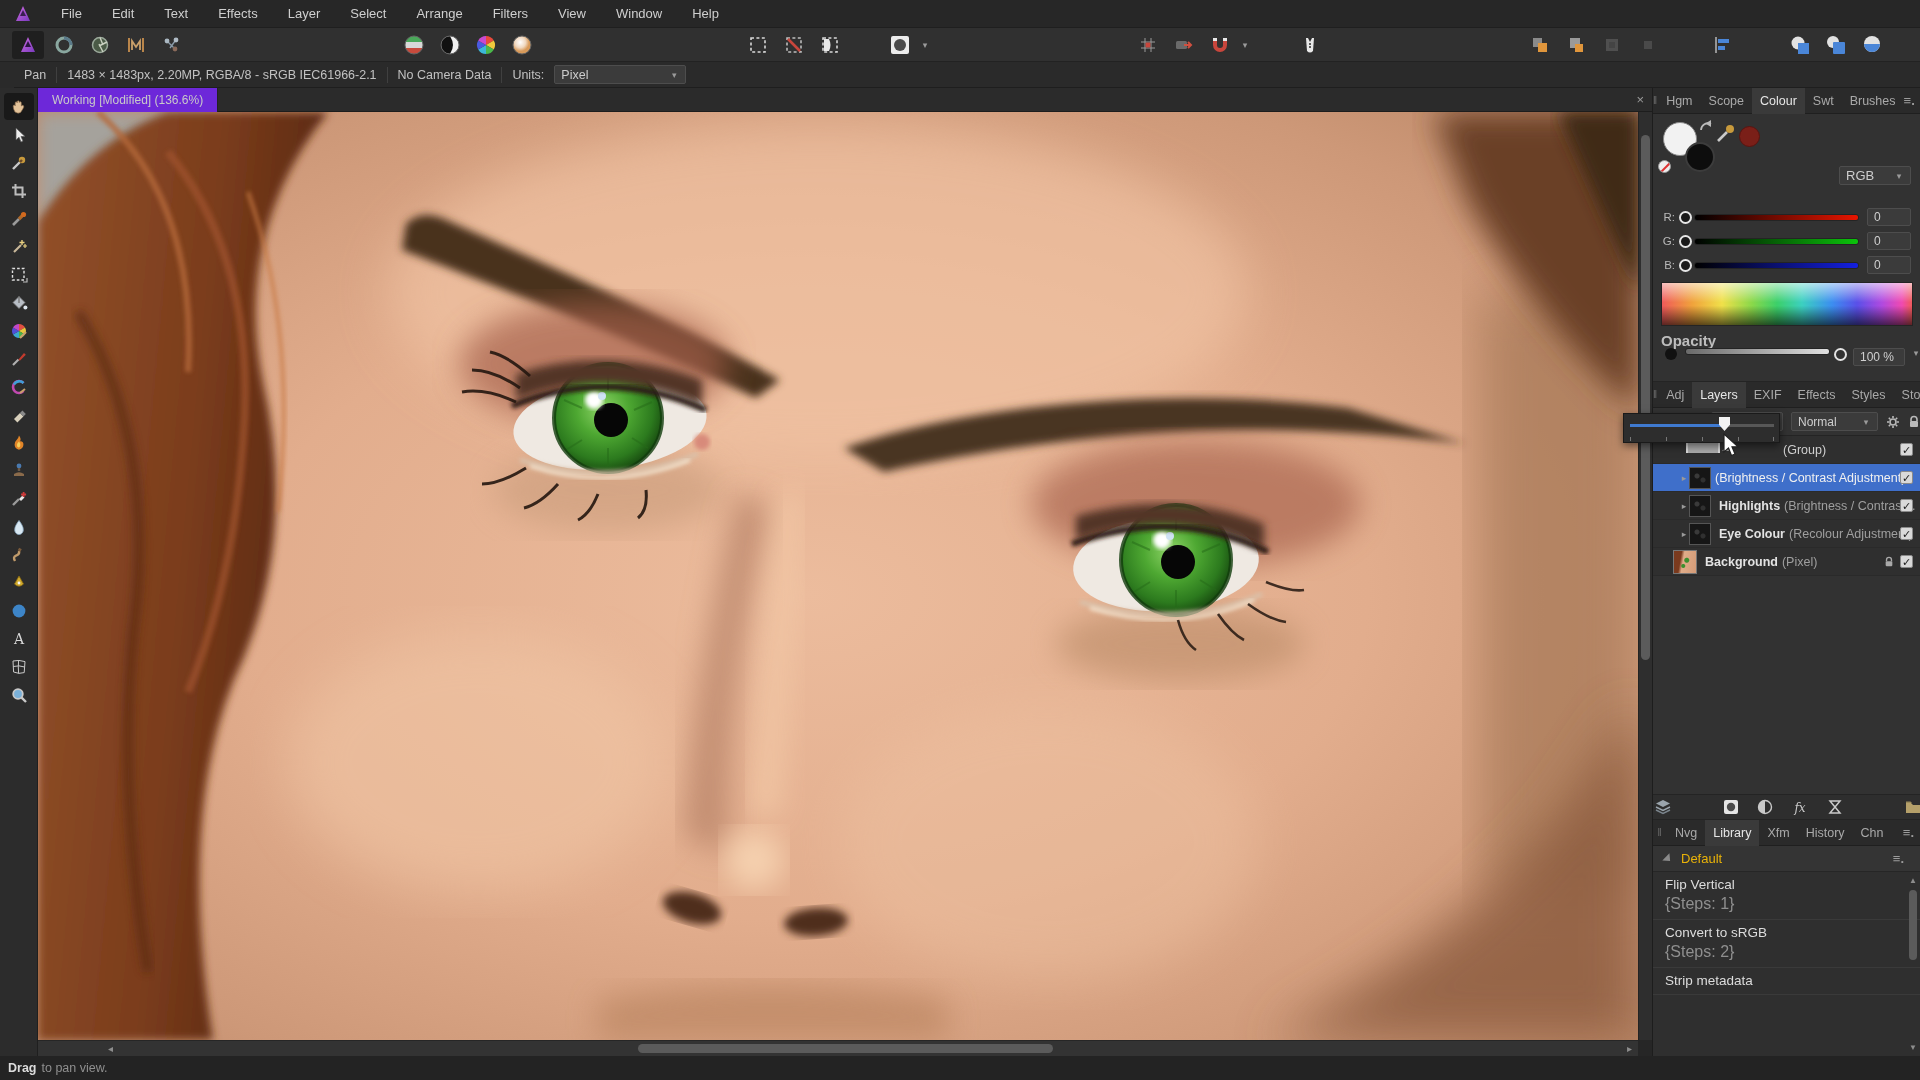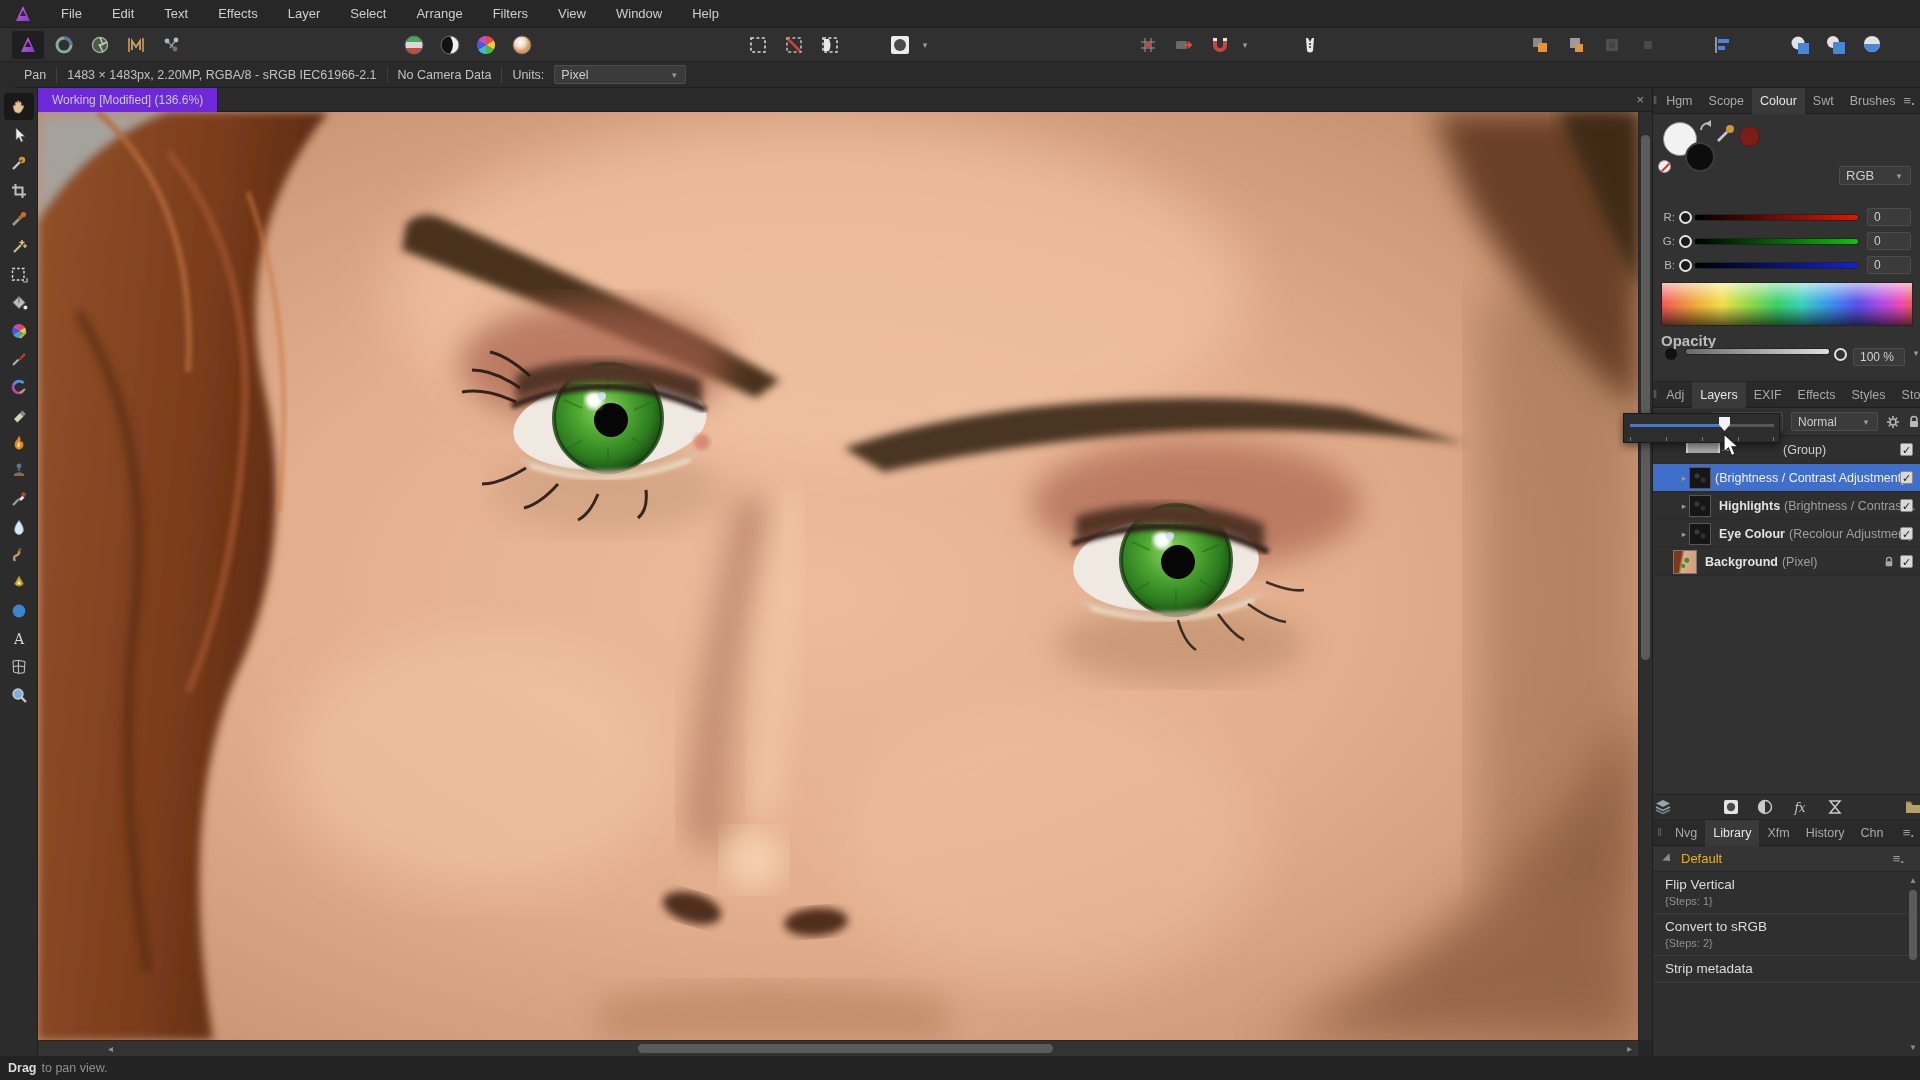--- a/index.html
+++ b/index.html
@@ -97,21 +97,21 @@
   .lf-btn { width:24px; height:22px; display:flex; align-items:center; justify-content:center;margin-left:18px; }
 
   
   .library { height:210px; flex:none; position:relative; background:#2f2f2f; overflow:hidden; }
   .lib-scroll { position:absolute; right:2px; top:30px; width:10px; height:176px; }
   .lib-scroll .thumb { position:absolute; left:1px; top:14px; width:8px; height:70px; background:#5b5b5b; border-radius:4px; }
   .lib-header { height:26px; display:flex; align-items:center; background:#343434; border-bottom:1px solid #262626; }
   .lib-tri { width:0; height:0; border-left:5px solid transparent; border-right:5px solid transparent; border-top:6px solid #8a8a8a; margin:0 8px 0 10px; transform:rotate(-45deg); }
   .lib-item { padding:5px 10px 6px 12px; border-bottom:1px solid #3a3a3a; }
   .lib-title { font-size:13.5px; color:#dcdcdc; }
-  .lib-steps { font-size:11px; color:#8f8f8f; margin-top:3px; }
+  .lib-steps { font-size:16px; color:#8f8f8f; margin-top:3px; }
 
   
   .op-popup { position:absolute; left:1623px; top:413px; width:157px; height:30px; background:#2d2d2d; border:1px solid #1a1a1a; box-shadow:0 3px 8px rgba(0,0,0,.5); z-index:40; }
   .op-popup .ptrack { position:absolute; left:6px; top:10px; width:144px; height:3px; background:#575757; }
   .op-popup .pfill { position:absolute; left:6px; top:10px; width:95px; height:3px; background:#3f7ad0; }
   .op-popup .pthumb { position:absolute; left:95px; top:3px; width:11px; height:14px; background:#f2f2f2; clip-path:polygon(0 0,100% 0,100% 55%,50% 100%,0 55%); }
   .op-popup .tick { position:absolute; top:23px; width:1px; height:4px; background:#777; }
   .group-thumb-frag { position:absolute; left:1686px; top:441px; width:34px; height:12px; background:#a9a9a9; border:2px solid #d8d8d8; border-bottom:none; z-index:35; }
   .frag-tri { position:absolute; left:1722px; top:444px; width:0; height:0; border-left:7px solid transparent; border-bottom:7px solid #9a9a9a; z-index:36; }
   .cursor { position:absolute; left:1722px; top:433px; z-index:60; }

